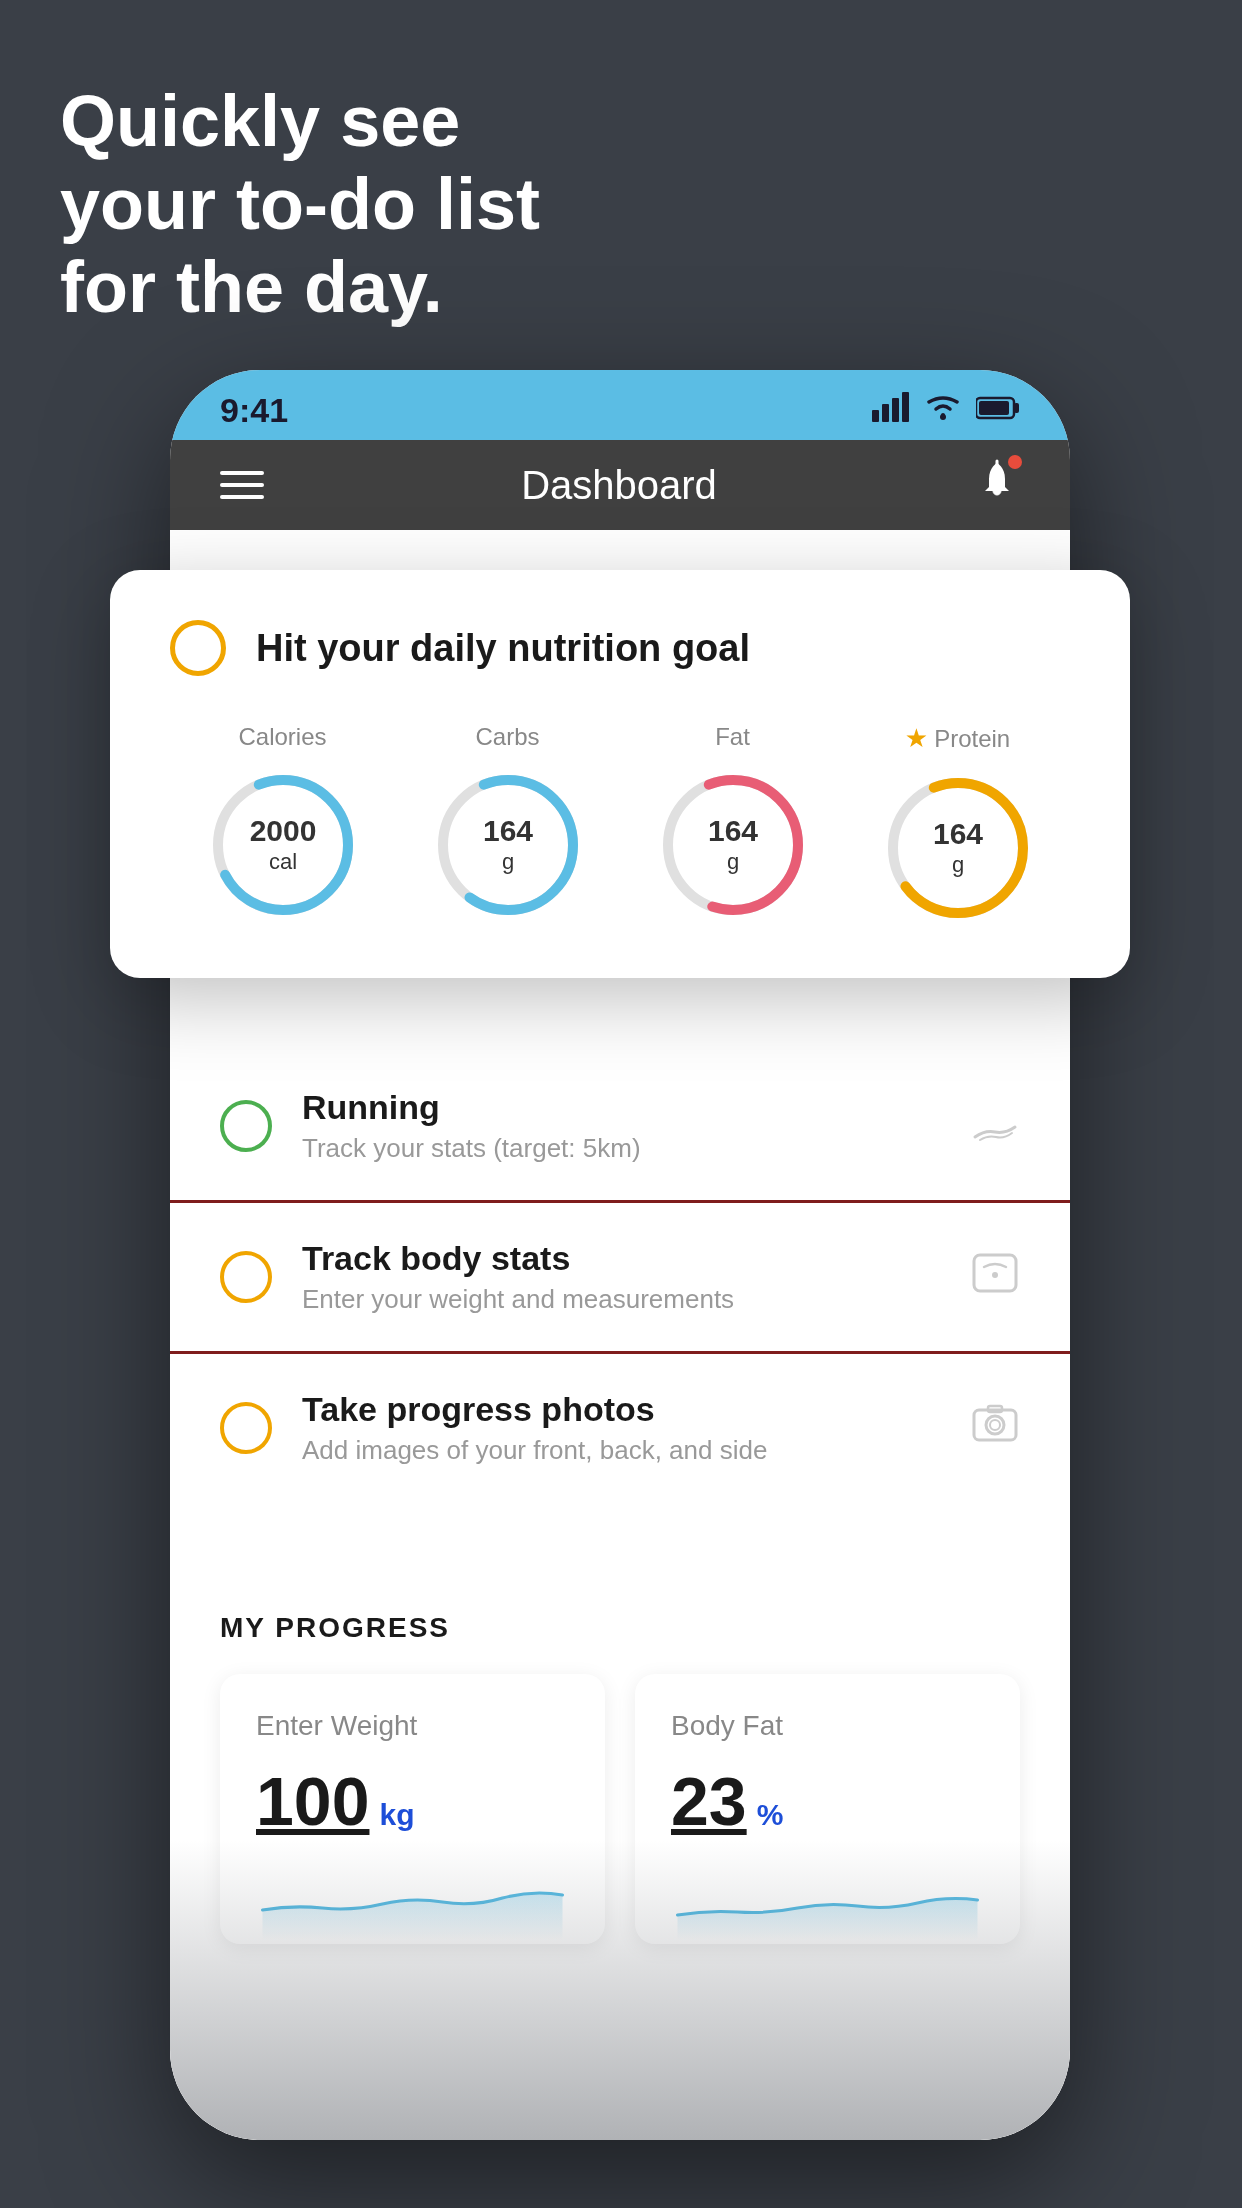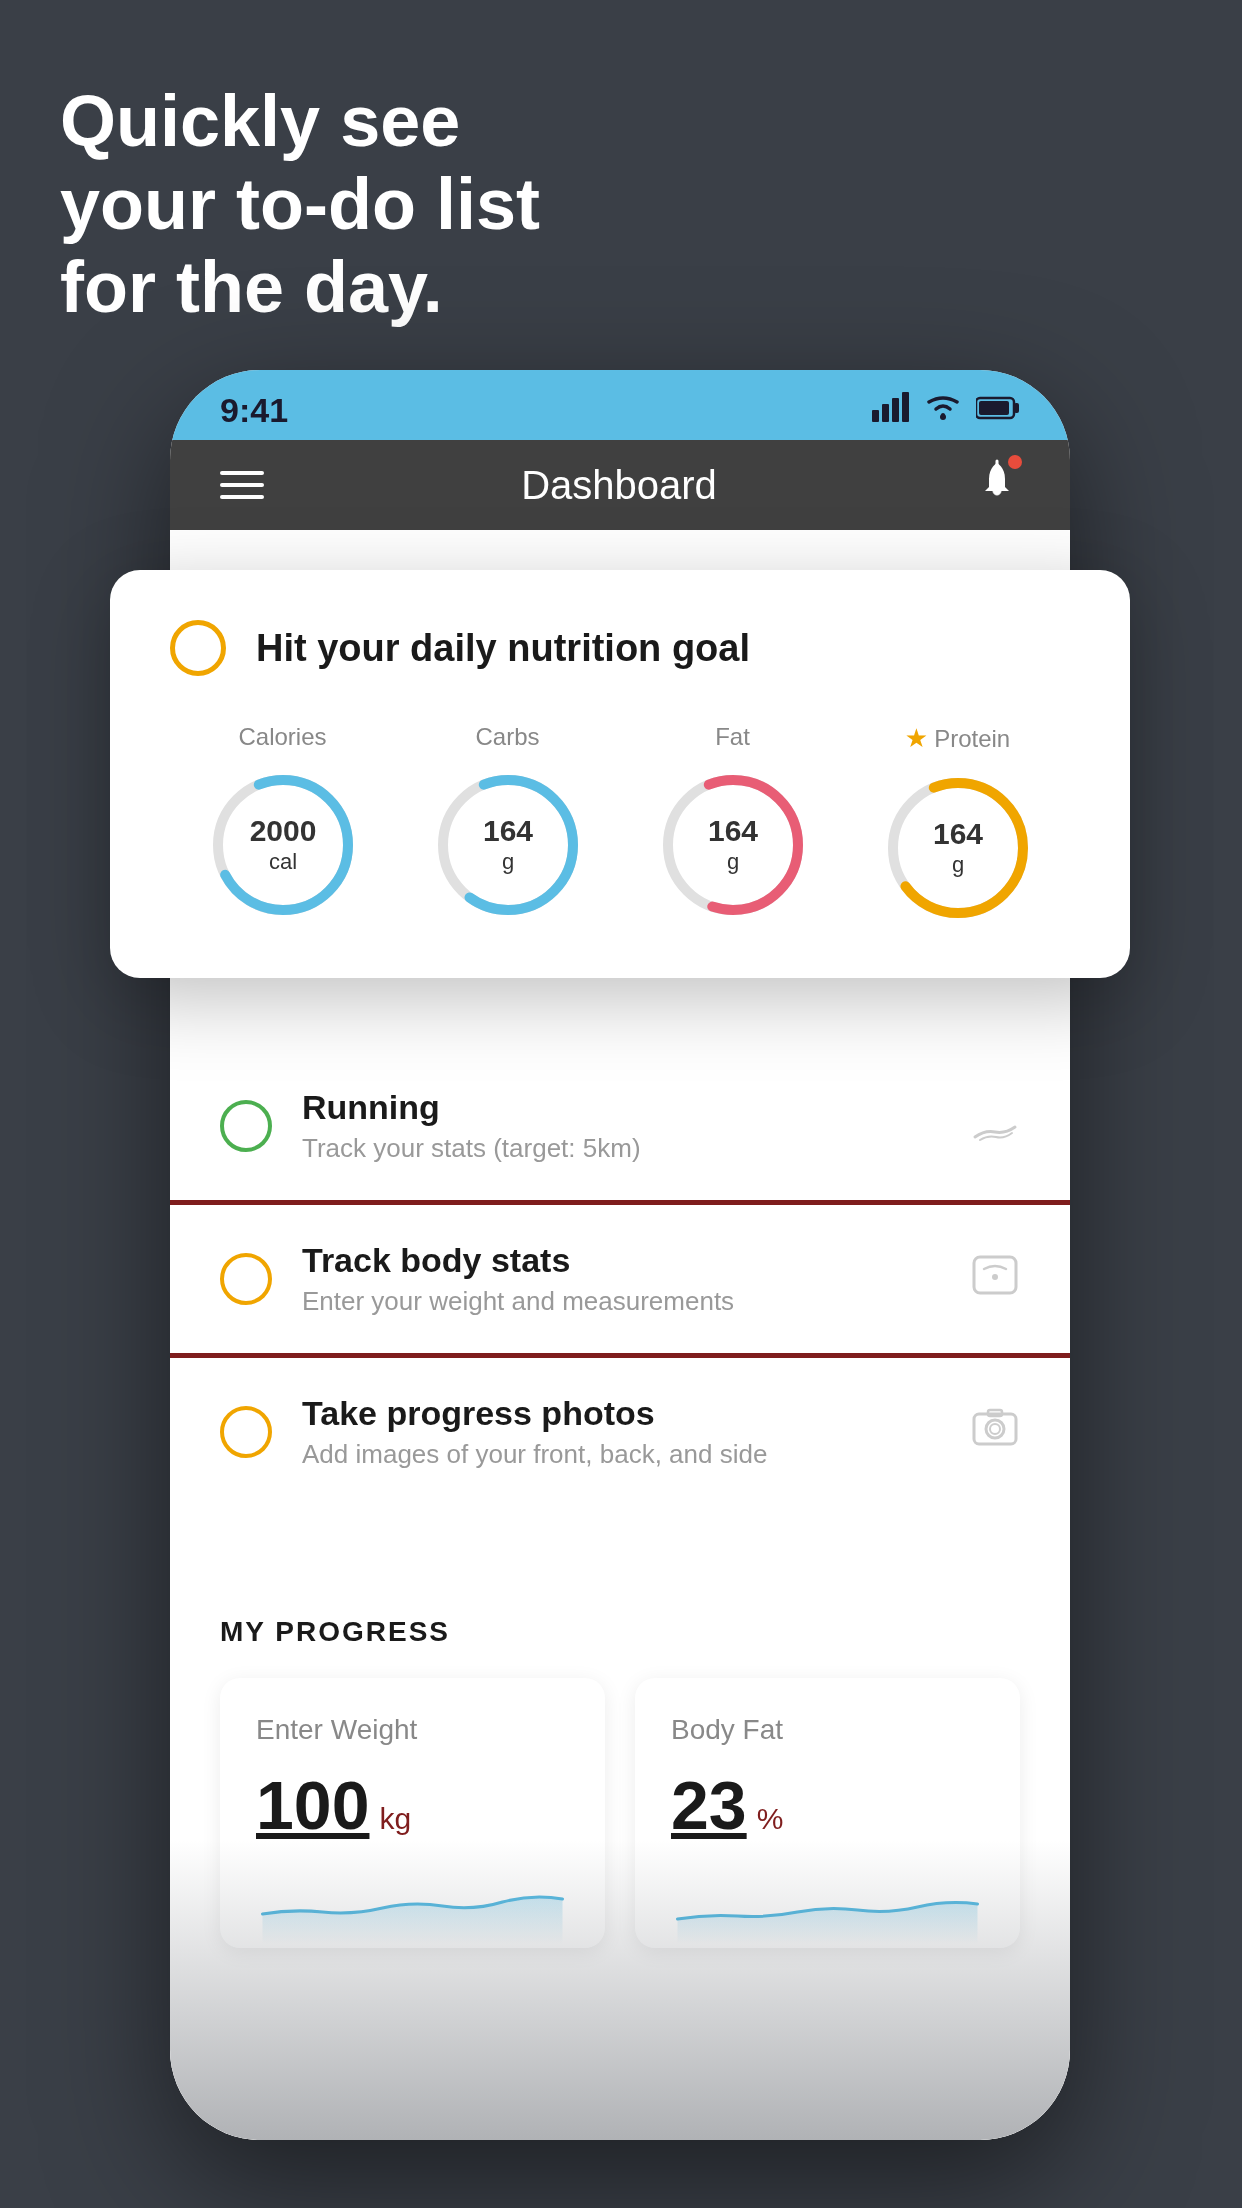--- a/index.html
+++ b/index.html
@@ -194,21 +194,21 @@
 
     
     .todo-list {
       background: white;
       margin-top: 430px;
     }
     .todo-item {
       display: flex;
       align-items: center;
       padding: 36px 50px;
-      border-bottom: 5px solid #7f1d1d;
+      border-bottom: 3px solid #7f1d1d;
       gap: 30px;
     }
     .todo-item:last-child {
       border-bottom: none;
     }
     .todo-circle {
       width: 52px;
       height: 52px;
       border-radius: 50%;
       border: 4px solid;
@@ -270,21 +270,22 @@
       margin-bottom: 20px;
     }
     .progress-value {
       font-size: 68px;
       font-weight: 800;
       color: #1a1a1a;
       text-decoration: underline;
     }
     .progress-unit {
       font-size: 30px;
-      color: #7f1d1d;
+      color: #1d4ed8;
+      font-weight: bold;
     }
     .mini-chart {
       width: 100%;
       height: 80px;
     }
 
     
     .phone-bottom-overlay {
       position: absolute;
       bottom: 0;

